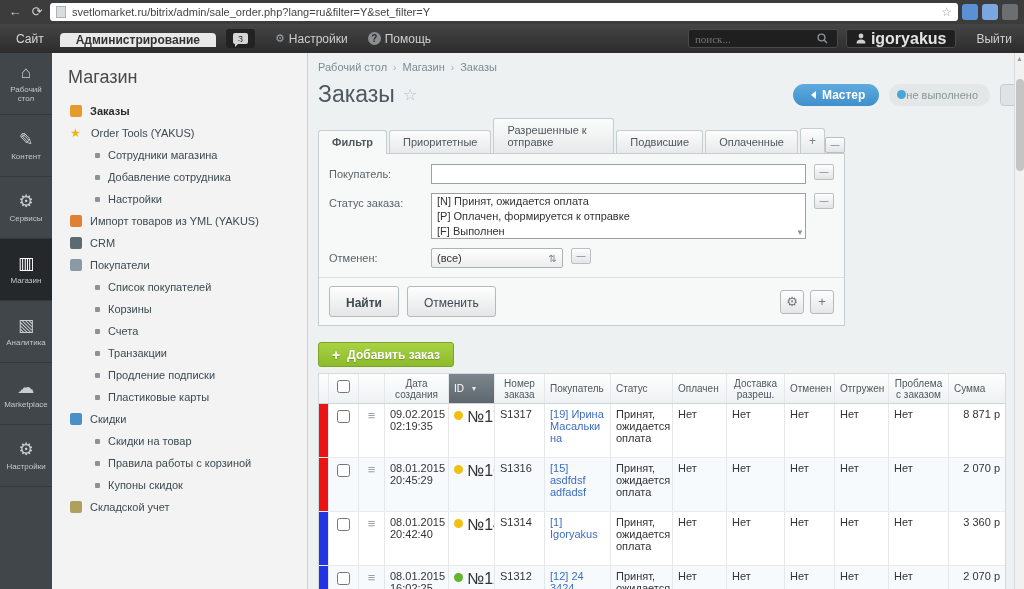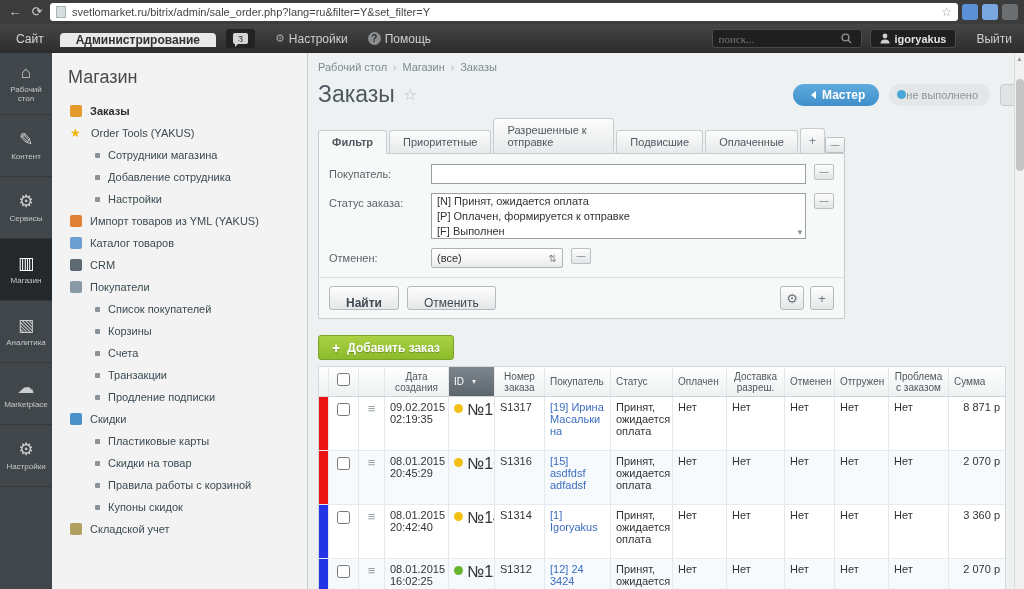--- a/index.html
+++ b/index.html
@@ -27,21 +27,21 @@
   .nav-link { display:flex; align-items:center; gap:4px; color:#cfcfcf; font-size:12px; padding:0 10px; cursor:pointer; }
   .nav-glyph { font-size:11px; color:#9fa4a7; }
   .help-ic { width:13px; height:13px; border-radius:50%; background:#8b8f92; color:#2c2c2c; font-size:10px; font-weight:bold;
     display:flex; align-items:center; justify-content:center; }
   .topnav .spacer { flex:1; }
   .searchbox { display:flex; align-items:center; background:#1f1f1f; border:1px solid #4a4a4a; border-radius:3px;
     height:19px; align-self:center; padding:0 6px; gap:4px; width:150px; }
   .searchbox input { background:transparent; border:none; outline:none; color:#bbb; font-size:11px; width:118px;
     font-family:Liberation Serif, serif; }
   .userbox { display:flex; align-items:center; gap:5px; background:#1f1f1f; border:1px solid #4a4a4a; border-radius:3px;
-    height:19px; align-self:center; padding:0 9px; margin:0 8px; color:#e3e3e3; font-size:11px; font-weight:bold; cursor:pointer; }
+    height:19px; align-self:center; padding:0 9px; margin:0 8px; color:#e3e3e3; font-size:16px; font-weight:bold; cursor:pointer; }
   .logout { color:#cfcfcf; font-size:12px; display:flex; align-items:center; padding:0 12px; cursor:pointer; text-decoration:none; }
 
   
   .app { display:flex; height:536px; position:relative; }
 
   .rail { width:52px; background:#41464a; display:flex; flex-direction:column; }
   .rail-item { height:62px; display:flex; flex-direction:column; align-items:center; justify-content:center; gap:3px;
     border-bottom:1px solid #34383b; cursor:pointer; }
   .rail-item.active { background:#24282b; }
   .rail-ic { color:#c9ced1; font-size:17px; line-height:18px; }
@@ -92,21 +92,21 @@
   .f-input { flex:1; height:20px; border:1px solid #98a1a6; background:#fff; margin-right:8px; font-size:11px; padding:0 4px;
     font-family:"Liberation Sans","DejaVu Sans",sans-serif; }
   .f-listbox { flex:1; height:46px; border:1px solid #98a1a6; background:#fff; margin-right:8px; overflow:hidden; position:relative; }
   .opt { font-size:11px; color:#333; padding:0 5px; line-height:15px; white-space:nowrap; }
   .lb-arrow { position:absolute; right:1px; bottom:1px; font-size:8px; color:#8a9297; }
   .f-select { width:132px; height:20px; border:1px solid #aab3b7; background:linear-gradient(#fff,#ececec); border-radius:2px;
     display:flex; align-items:center; font-size:11px; color:#333; padding:0 5px; margin-right:8px; cursor:pointer; }
   .sel-arrows { margin-left:auto; font-size:10px; color:#7c868b; }
   .f-divider { border-top:1px solid #dde1e3; margin:4px -10px 8px; }
   .f-buttons { display:flex; align-items:center; gap:8px; }
-  .btn { height:24px; padding:9px 16px; background:linear-gradient(#fefefe,#e4e6e7); border:1px solid #b2babd; border-radius:3px;
+  .btn { height:31px; padding:9px 16px; background:linear-gradient(#fefefe,#e4e6e7); border:1px solid #b2babd; border-radius:3px;
     font-size:12px; color:#3f4a50; cursor:pointer; font-family:"Liberation Sans","DejaVu Sans",sans-serif; }
   .btn.bold { font-weight:bold; }
   .f-btn-right { margin-left:auto; display:flex; gap:6px; }
   .sq-btn { width:24px; height:24px; background:linear-gradient(#fefefe,#e4e6e7); border:1px solid #b2babd; border-radius:3px;
     color:#6e787d; font-size:13px; display:flex; align-items:center; justify-content:center; cursor:pointer; }
 
   
   .add-order-row { margin:16px 0 6px; }
   .green-btn { display:inline-flex; align-items:center; gap:7px; height:25px; padding:0 13px;
     background:linear-gradient(#a9d243,#8cbb2b); border:1px solid #7ba325; border-radius:3px;
@@ -259,24 +259,20 @@
   </div>
         <div class="mi lvl1">
     <span class="mi-ic"></span>
     <span class="mi-lb">Настройки</span>
   </div>
         <div class="mi lvl0">
     <span class="mi-ic" style="background: rgb(224, 128, 52);"></span>
     <span class="mi-lb">Импорт товаров из YML (YAKUS)</span>
   </div>
         <div class="mi lvl0">
-    <span class="mi-ic" style="background: rgb(107, 159, 208);"></span>
-    <span class="mi-lb">Каталог товаров</span>
-  </div>
-        <div class="mi lvl0">
     <span class="mi-ic" style="background: rgb(93, 106, 114);"></span>
     <span class="mi-lb">CRM</span>
   </div>
         <div class="mi lvl0">
     <span class="mi-ic" style="background: rgb(138, 154, 165);"></span>
     <span class="mi-lb">Покупатели</span>
   </div>
         <div class="mi lvl1">
     <span class="mi-ic"></span>
     <span class="mi-lb">Список покупателей</span>
@@ -290,27 +286,27 @@
     <span class="mi-lb">Счета</span>
   </div>
         <div class="mi lvl1">
     <span class="mi-ic"></span>
     <span class="mi-lb">Транзакции</span>
   </div>
         <div class="mi lvl1">
     <span class="mi-ic"></span>
     <span class="mi-lb">Продление подписки</span>
   </div>
+        <div class="mi lvl1">
+    <span class="mi-ic"></span>
+    <span class="mi-lb">Пластиковые карты</span>
+  </div>
         <div class="mi lvl0">
     <span class="mi-ic" style="background: rgb(74, 144, 200);"></span>
     <span class="mi-lb">Скидки</span>
-  </div>
-        <div class="mi lvl1">
-    <span class="mi-ic"></span>
-    <span class="mi-lb">Пластиковые карты</span>
   </div>
         <div class="mi lvl1">
     <span class="mi-ic"></span>
     <span class="mi-lb">Скидки на товар</span>
   </div>
         <div class="mi lvl1">
     <span class="mi-ic"></span>
     <span class="mi-lb">Правила работы с корзиной</span>
   </div>
         <div class="mi lvl1">

